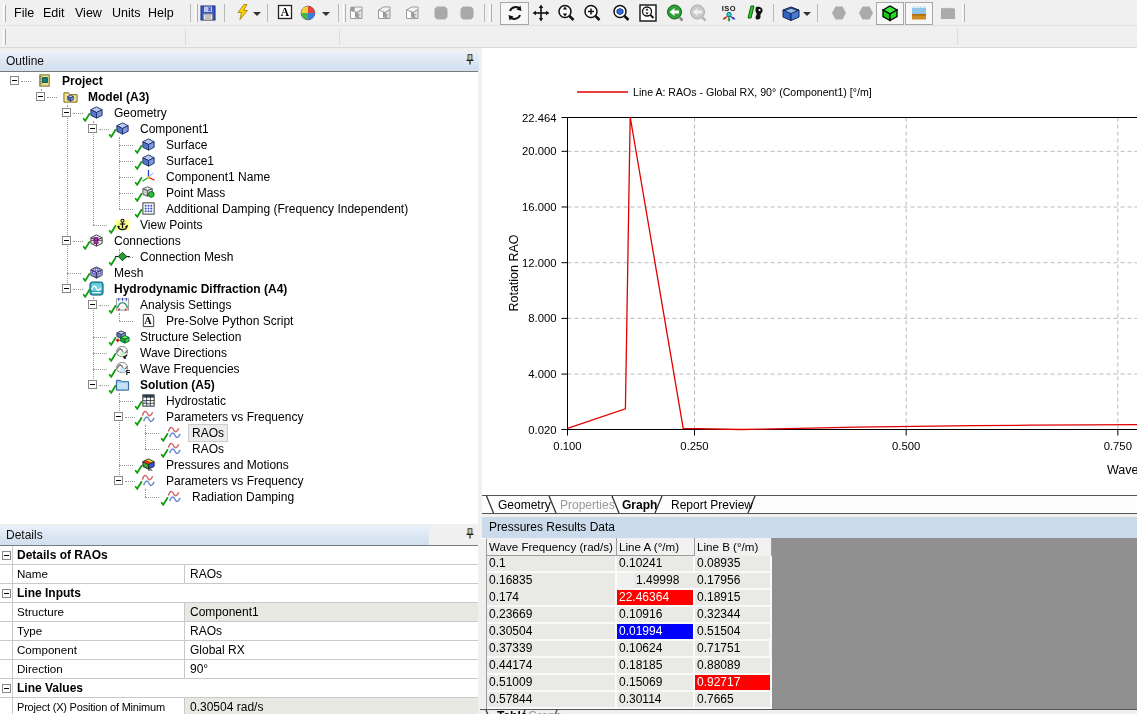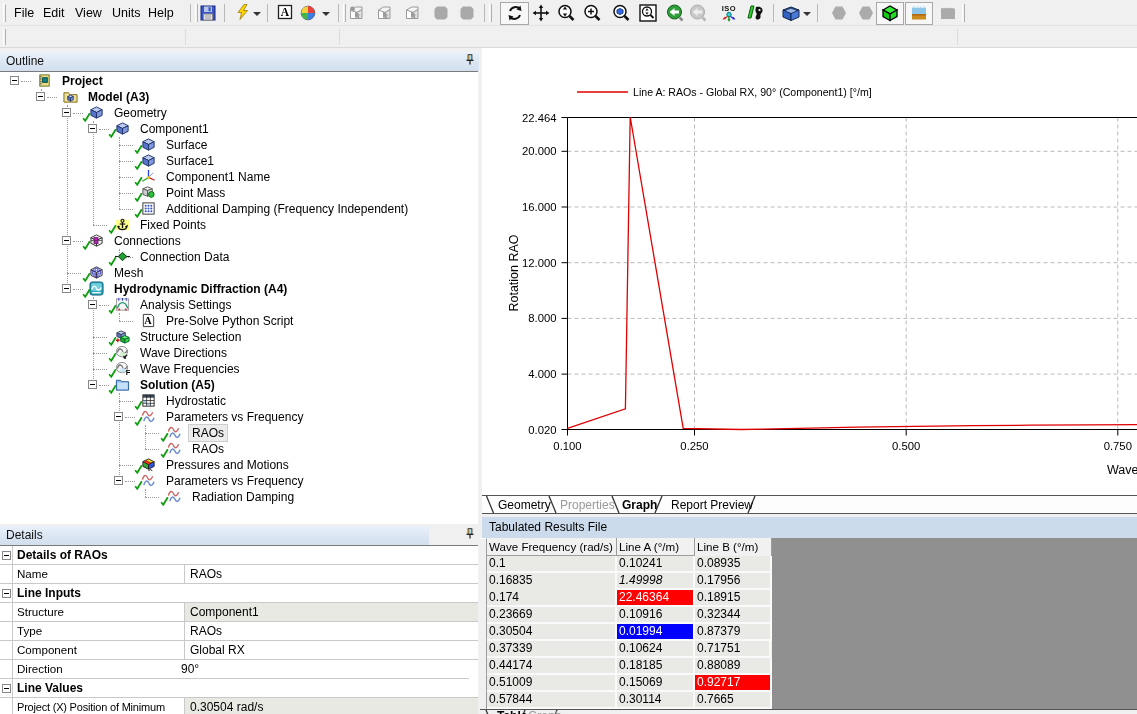--- a/index.html
+++ b/index.html
@@ -521,36 +521,36 @@
 <svg class="a" style="left:134px;top:208px" width="9" height="10">
     <use href="#check"></use>
   </svg>
 <div class="tr" style="left:163px;top:201px;padding:0 3px">Additional Damping (Frequency Independent)</div>
 <svg class="a" style="left:115px;top:217px" width="15" height="15">
     <use href="#anchor"></use>
   </svg>
 <svg class="a" style="left:108px;top:224px" width="9" height="10">
     <use href="#check"></use>
   </svg>
-<div class="tr" style="left:137px;top:217px;padding:0 3px">Fixed Points</div>
+<div class="tr" style="left:137px;top:217px;padding:0 3px">View Points</div>
 <div class="eb" style="left:62px;top:236px"></div>
 <svg class="a" style="left:89px;top:233px" width="15" height="15">
     <use href="#conn"></use>
   </svg>
 <svg class="a" style="left:82px;top:240px" width="9" height="10">
     <use href="#check"></use>
   </svg>
 <div class="tr" style="left:111px;top:233px;padding:0 3px">Connections</div>
 <svg class="a" style="left:115px;top:249px" width="15" height="15">
     <use href="#cdata"></use>
   </svg>
 <svg class="a" style="left:108px;top:256px" width="9" height="10">
     <use href="#check"></use>
   </svg>
-<div class="tr" style="left:137px;top:249px;padding:0 3px">Connection Data</div>
+<div class="tr" style="left:137px;top:249px;padding:0 3px">Connection Mesh</div>
 <svg class="a" style="left:89px;top:265px" width="15" height="15">
     <use href="#mesh"></use>
   </svg>
 <svg class="a" style="left:82px;top:272px" width="9" height="10">
     <use href="#check"></use>
   </svg>
 <div class="tr" style="left:111px;top:265px;padding:0 3px">Mesh</div>
 <div class="eb" style="left:62px;top:284px"></div>
 <svg class="a" style="left:89px;top:281px" width="15" height="15">
     <use href="#hydro"></use>
@@ -669,21 +669,21 @@
 <div class="dlab" style="left:13px;top:603px;width:172px;height:19px">Structure</div>
 <div class="dval gray" style="left:185px;top:603px;width:293px;height:19px">Component1</div>
 <div class="a" style="left:0;top:622px;width:13px;height:19px;background:#fff;border-bottom:1px solid #c9c9c9;border-right:1px solid #c9c9c9"></div>
 <div class="dlab" style="left:13px;top:622px;width:172px;height:19px">Type</div>
 <div class="dval" style="left:185px;top:622px;width:293px;height:19px">RAOs</div>
 <div class="a" style="left:0;top:641px;width:13px;height:19px;background:#fff;border-bottom:1px solid #c9c9c9;border-right:1px solid #c9c9c9"></div>
 <div class="dlab" style="left:13px;top:641px;width:172px;height:19px">Component</div>
 <div class="dval" style="left:185px;top:641px;width:293px;height:19px">Global RX</div>
 <div class="a" style="left:0;top:660px;width:13px;height:19px;background:#fff;border-bottom:1px solid #c9c9c9;border-right:1px solid #c9c9c9"></div>
 <div class="dlab" style="left:13px;top:660px;width:172px;height:19px">Direction</div>
-<div class="dval" style="left:176px;top:660px;width:293px;height:19px">90°</div>
+<div class="dval" style="left:185px;top:660px;width:293px;height:19px">90°</div>
 <div class="a" style="left:0;top:679px;width:13px;height:19px;background:#fff;border-bottom:1px solid #c9c9c9;border-right:1px solid #c9c9c9"></div>
 <div class="eb" style="left:2px;top:684px"></div>
 <div class="dsec" style="left:13px;top:679px;width:465px;height:19px">Line Values</div>
 <div class="a" style="left:0;top:698px;width:13px;height:19px;background:#fff;border-bottom:1px solid #c9c9c9;border-right:1px solid #c9c9c9"></div>
 <div class="dlab" style="left:13px;top:698px;width:172px;height:19px"><span style="font-size:11px;letter-spacing:-0.2px">Project (X) Position of Minimum</span></div>
 <div class="dval gray" style="left:185px;top:698px;width:293px;height:19px">0.30504 rad/s</div>
 <div class="a" style="left:482px;top:48px;width:655px;height:447px;background:#fff"></div>
 <svg class="a" style="left:482px;top:48px" width="655" height="447">
     <line x1="95" y1="44" x2="146" y2="44" stroke="#e00000" stroke-width="1.3"></line>
     <text x="151" y="48" font-size="10.6">Line A: RAOs - Global RX, 90° (Component1) [°/m]</text>
@@ -730,40 +730,40 @@
     <line x1="67" y1="1" x2="74" y2="18" stroke="#333" stroke-width="1.3"></line>
     <line x1="130" y1="1" x2="137" y2="18" stroke="#333" stroke-width="1.3"></line>
     <line x1="173" y1="18" x2="180" y2="1" stroke="#333" stroke-width="1.3"></line>
     <line x1="266" y1="18" x2="273" y2="1" stroke="#333" stroke-width="1.3"></line>
     <text x="16" y="14" font-size="12">Geometry</text>
     <text x="78" y="14" font-size="12" fill="#9a9a9a">Properties</text>
     <text x="140" y="14" font-size="12" font-weight="bold">Graph</text>
     <text x="189" y="14" font-size="12">Report Preview</text>
   </svg>
 <div class="a" style="left:482px;top:514px;width:655px;height:3px;background:#f0f0f0"></div>
-<div class="a" style="left:482px;top:517px;width:655px;height:21px;background:#ccdbeb;font-size:12px;line-height:21px;padding-left:7px">Tabulated Results File</div>
+<div class="a" style="left:482px;top:517px;width:655px;height:21px;background:#ccdbeb;font-size:12px;line-height:21px;padding-left:7px">Pressures Results Data</div>
 <div class="a" style="left:480px;top:538px;width:7px;height:171px;background:#f0f0f0;border-right:1px solid #9d9d9d;border-top:1px solid #fff"></div>
 <div class="th" style="left:487px;top:538px;width:130px;height:18px">Wave Frequency (rad/s)</div>
 <div class="th" style="left:617px;top:538px;width:78px;height:18px">Line A (°/m)</div>
 <div class="th" style="left:695px;top:538px;width:77px;height:34px">Line B (°/m)</div>
 <div class="td" style="left:487px;top:556px;width:130px;height:17px">0.1</div>
 <div class="td" style="left:617px;top:556px;width:78px;height:17px;">0.10241</div>
 <div class="td" style="left:695px;top:556px;width:77px;height:17px;">0.08935</div>
 <div class="td" style="left:487px;top:573px;width:130px;height:25px">0.16835</div>
-<div class="td" style="left:617px;top:573px;width:78px;height:17px;font-style:italic;">1.49998</div>
+<div class="td" style="left:634px;top:573px;width:78px;height:17px;">1.49998</div>
 <div class="td" style="left:695px;top:573px;width:77px;height:17px;">0.17956</div>
 <div class="td" style="left:487px;top:590px;width:130px;height:17px">0.174</div>
 <div class="td" style="left:617px;top:590px;width:78px;height:17px;background:#ff0000;color:#fff;">22.46364</div>
 <div class="td" style="left:695px;top:590px;width:77px;height:17px;">0.18915</div>
 <div class="td" style="left:487px;top:607px;width:130px;height:17px">0.23669</div>
 <div class="td" style="left:617px;top:607px;width:78px;height:17px;">0.10916</div>
 <div class="td" style="left:695px;top:607px;width:77px;height:17px;">0.32344</div>
 <div class="td" style="left:487px;top:624px;width:130px;height:17px">0.30504</div>
 <div class="td" style="left:617px;top:624px;width:78px;height:17px;background:#0000fe;color:#fff;">0.01994</div>
-<div class="td" style="left:695px;top:624px;width:77px;height:17px;">0.87379</div>
+<div class="td" style="left:695px;top:624px;width:77px;height:17px;">0.51504</div>
 <div class="td" style="left:487px;top:641px;width:130px;height:17px">0.37339</div>
 <div class="td" style="left:617px;top:641px;width:78px;height:17px;">0.10624</div>
 <div class="td" style="left:695px;top:641px;width:76px;height:17px;">0.71751</div>
 <div class="td" style="left:487px;top:658px;width:130px;height:17px">0.44174</div>
 <div class="td" style="left:617px;top:658px;width:78px;height:17px;">0.18185</div>
 <div class="td" style="left:695px;top:658px;width:77px;height:17px;">0.88089</div>
 <div class="td" style="left:487px;top:675px;width:130px;height:17px">0.51009</div>
 <div class="td" style="left:617px;top:675px;width:78px;height:17px;">0.15069</div>
 <div class="td" style="left:695px;top:675px;width:77px;height:17px;background:#ff0000;color:#fff;">0.92717</div>
 <div class="td" style="left:487px;top:692px;width:130px;height:17px">0.57844</div>

